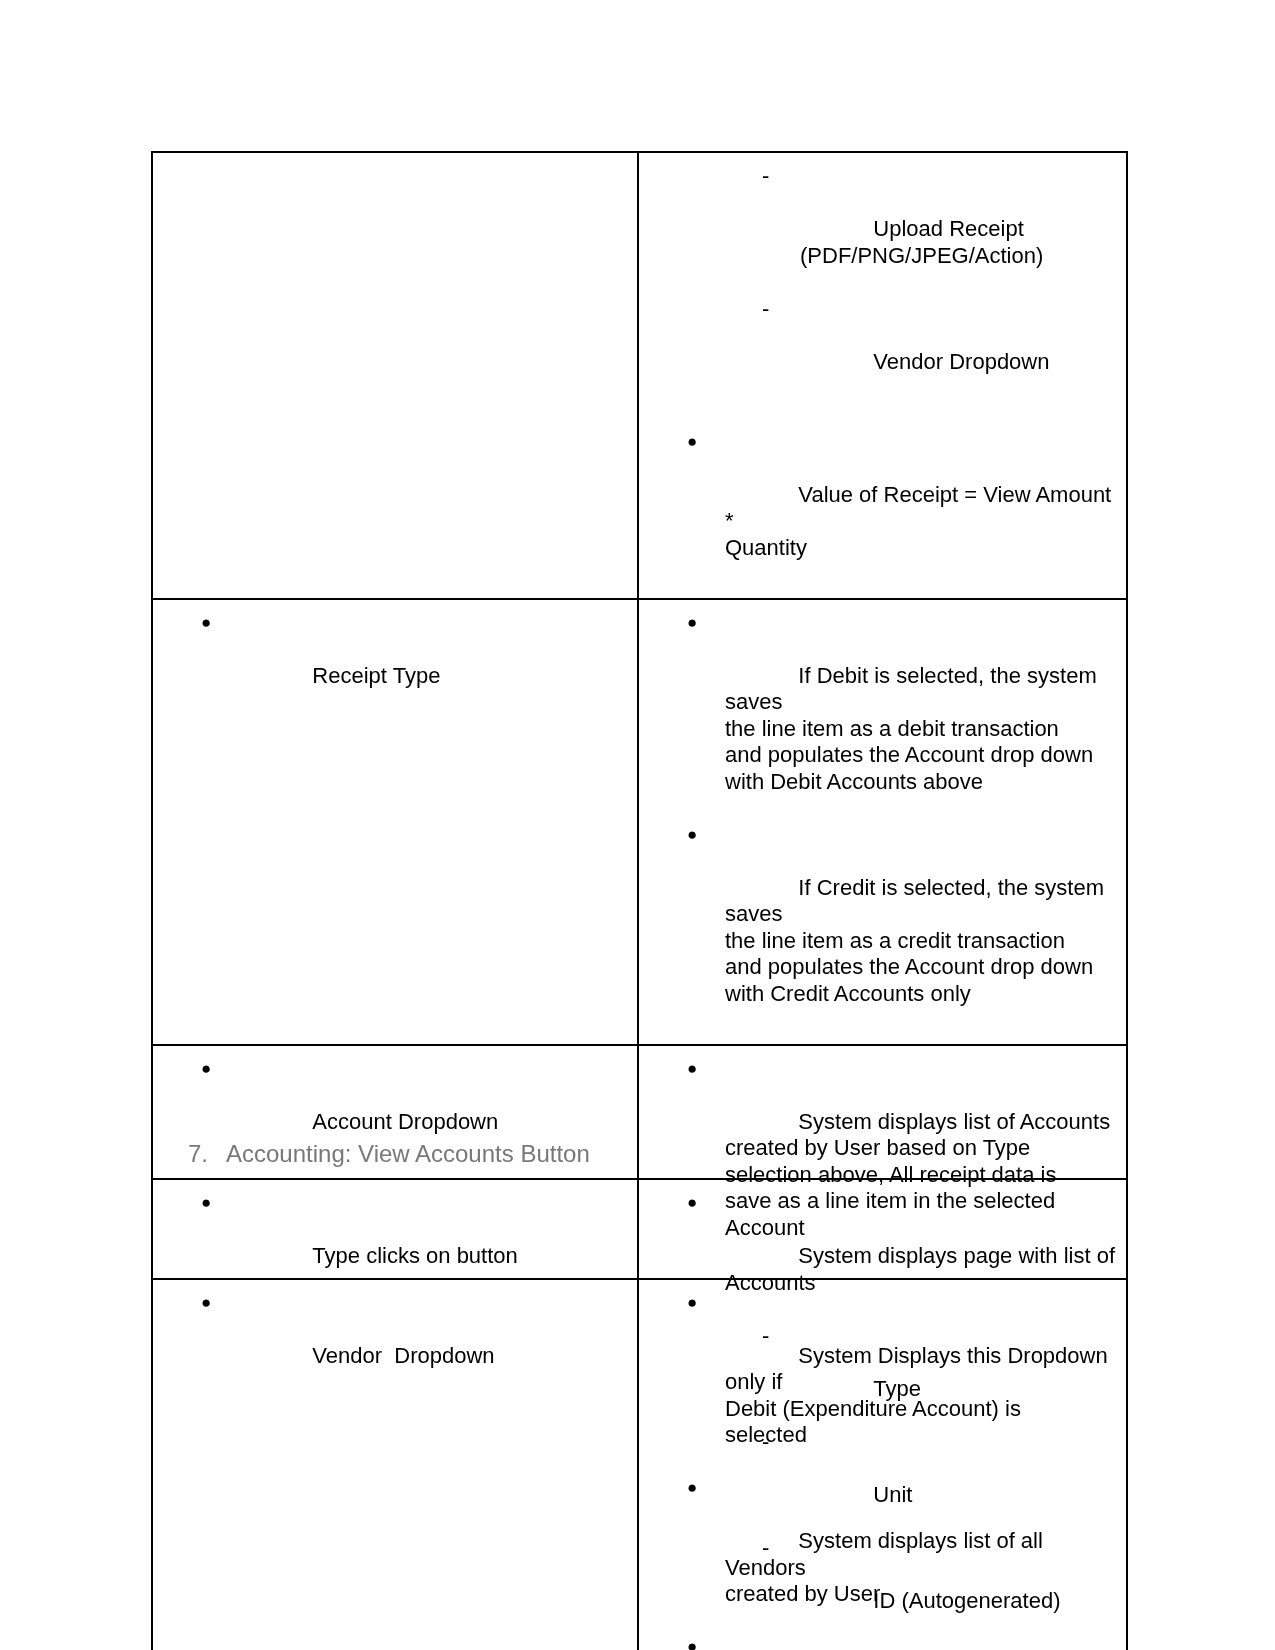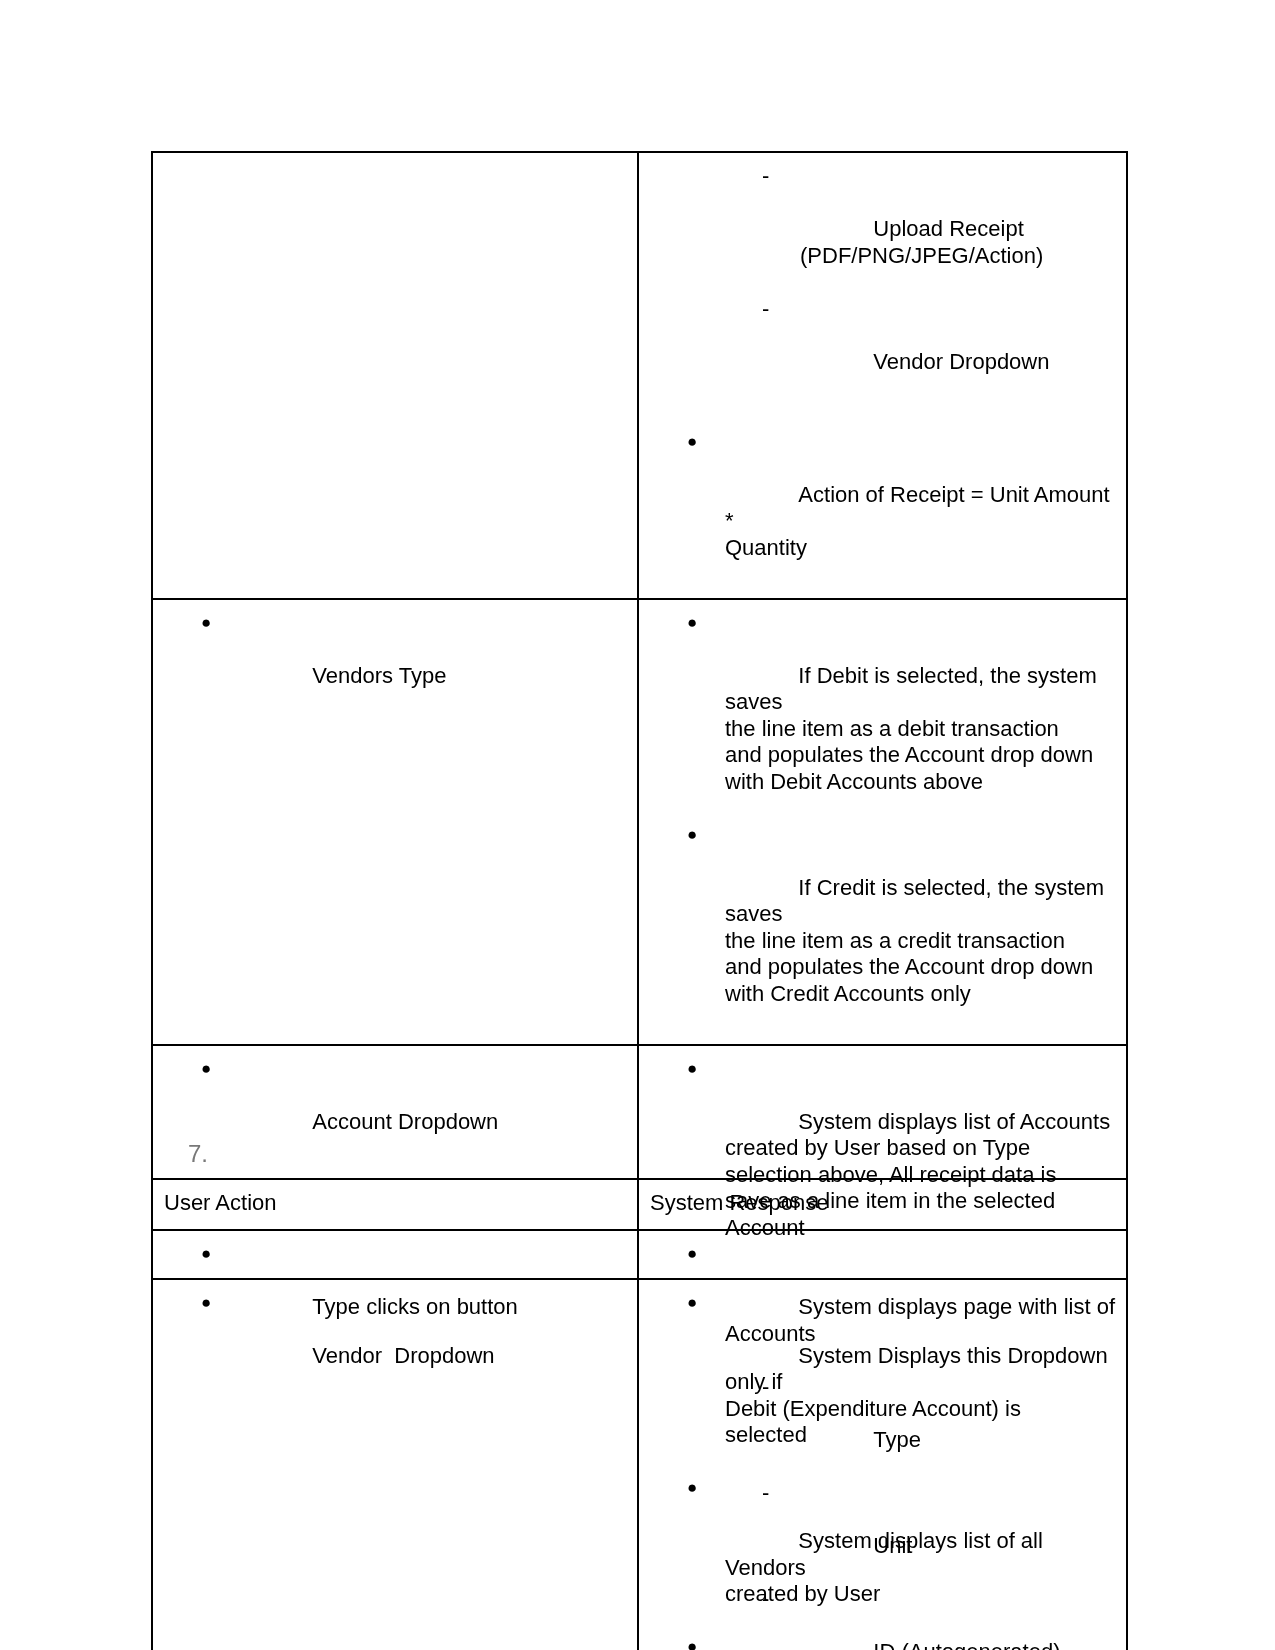--- a/index.html
+++ b/index.html
@@ -78,31 +78,31 @@
             <span>Upload Receipt
 (PDF/PNG/JPEG/Action)</span>
           </div>
           <div class="li l2">
             <span class="mk">-</span>
             <span>Vendor Dropdown</span>
           </div>
           <div class="sp"></div>
           <div class="li">
             <span class="mk bullet">●</span>
-            <span>Action of Receipt = Unit Amount *
+            <span>Value of Receipt = View Amount *
 Quantity</span>
           </div>
         </td>
       </tr>
 
       <tr class="rh2">
         <td>
           <div class="li">
             <span class="mk bullet">●</span>
-            <span>Vendors Type</span>
+            <span>Receipt Type</span>
           </div>
         </td>
         <td>
           <div class="li">
             <span class="mk bullet">●</span>
             <span>If Debit is selected, the system saves
 the line item as a debit transaction
 and populates the Account drop down
 with Debit Accounts above</span>
           </div>
@@ -159,32 +159,29 @@
             
           </div>
         </td>
       </tr>
 
     </tbody>
   </table>
 
   <div class="heading">
     <span class="hnum">7.</span>
+    <span>Accounting: View Accounts Button</span>
   </div>
 
   <table class="t t2">
     <colgroup>
         <col class="c1">
         <col class="c2">
       </colgroup>
     <tbody>
-      <tr class="rhh">
-        <td>User Action</td>
-        <td>System Response</td>
-      </tr>
       <tr class="rh6">
         <td>
           <div class="li">
             <span class="mk bullet">●</span>
             <span>Type clicks on button</span>
           </div>
         </td>
         <td>
           <div class="li">
             <span class="mk bullet">●</span>

